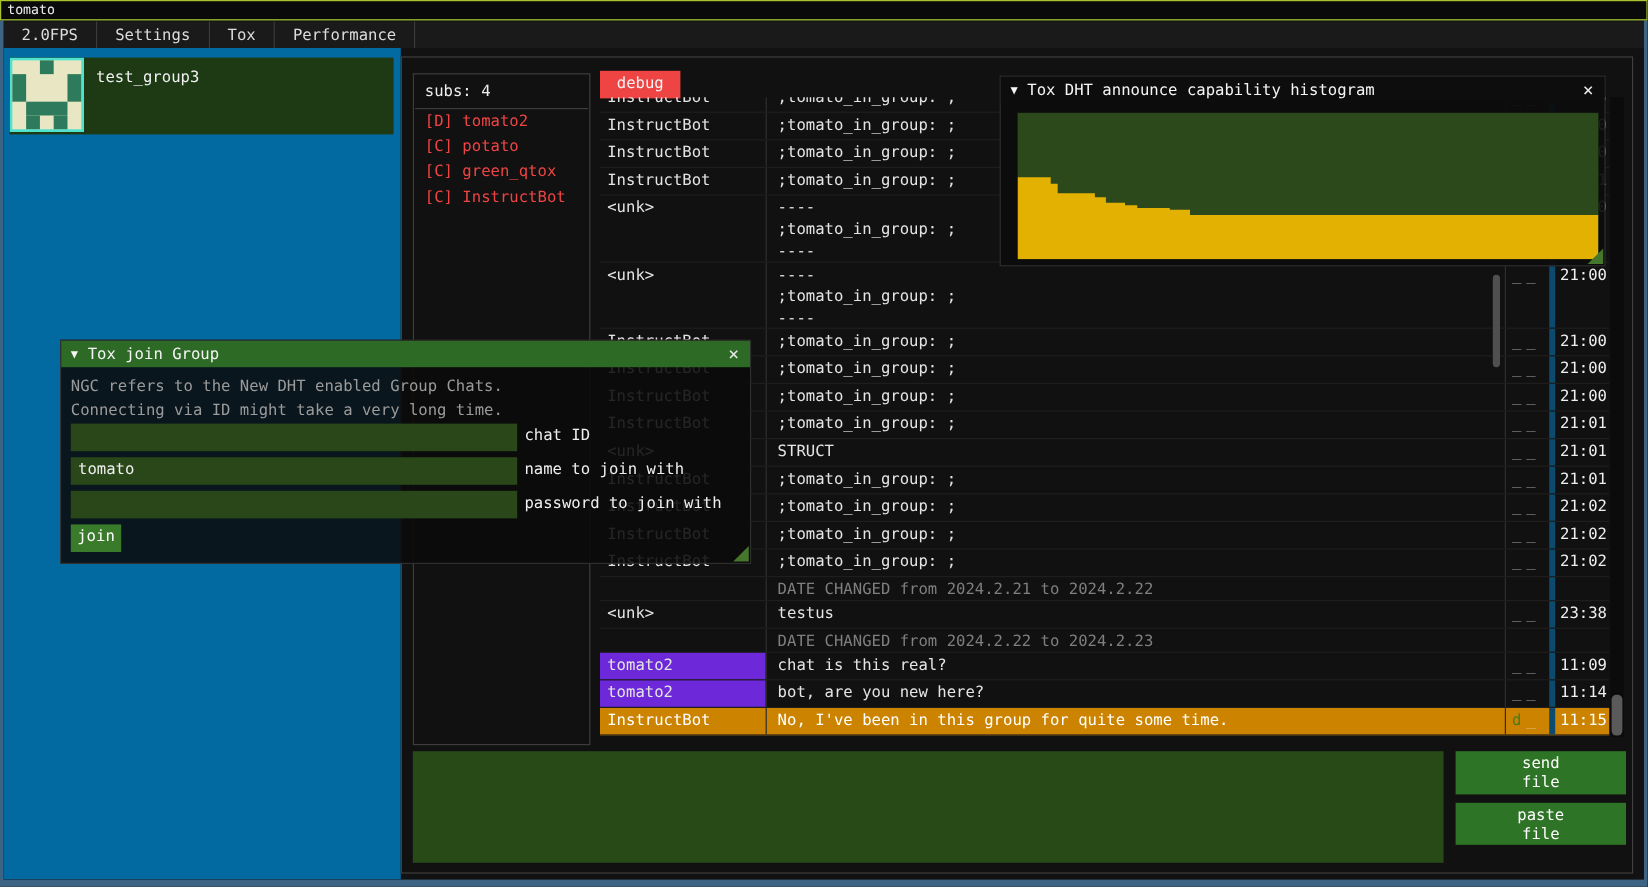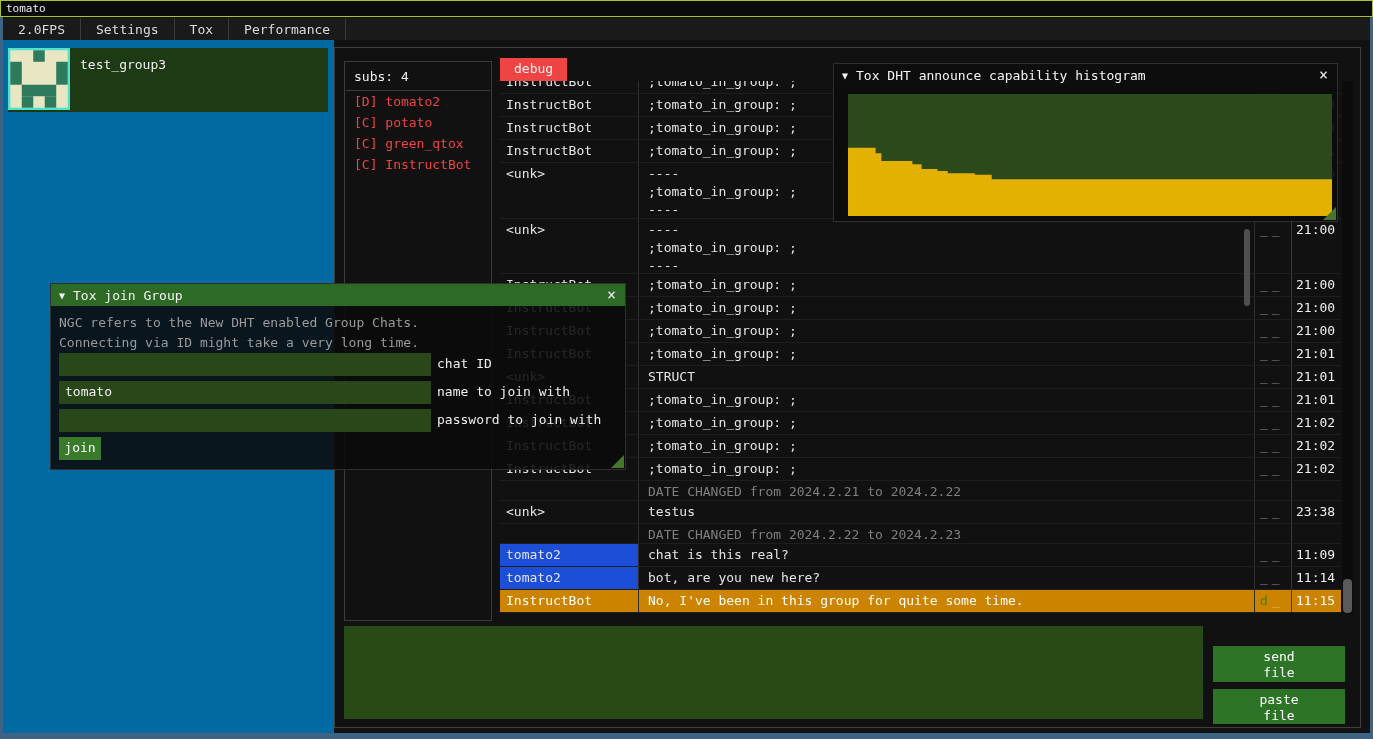--- a/index.html
+++ b/index.html
@@ -44,38 +44,38 @@
 
   
   .msgs-viewport { position:absolute; left:165px; top:33px; width:853px; height:533px; overflow:hidden; }
   .msgs-inner { margin-top:-10px; }
   .chat-row { display:flex; width:841px; border-bottom:1px solid #1E1E1E; font-size:13px; }
   .cell-name { width:138px; padding:3px 0 0 6px; flex:0 0 auto; overflow:hidden; white-space:nowrap; }
   .cell-msg  { width:616px; padding:2px 0 0 9px; flex:0 0 auto; border-left:1px solid #2E2E2E;
     white-space:pre-line; line-height:18px; overflow:hidden; }
   .cell-status { width:37px; padding:3px 0 0 5px; flex:0 0 auto; border-left:1px solid #2E2E2E;
     color:#8A8A8A; letter-spacing:4px; }
-  .cell-time { width:50px; padding:3px 0 0 4px; flex:0 0 auto; border-left:1px solid #0c4a6e;
+  .cell-time { width:50px; padding:3px 0 0 4px; flex:0 0 auto; border-left:5px solid #0c4a6e;
     color:#EFEFEF; }
-  .name-green { background:#1d4ed8; }
+  .name-green { background:#6d28d9; }
   .row-date .cell-msg { color:#7F7F7F; }
   .row-hl { background:#CC8400; }
   .row-hl .cell-msg, .row-hl .cell-name, .row-hl .cell-time { color:#FFFFFF; }
   .row-hl .cell-status { color:#E2B96A; }
   .st-d { color:#4C7A1E; }
 
   .scroll-track { position:absolute; left:1007px; top:33px; width:11px; height:533px; background:#0B0B0B; }
   .scroll-handle { position:absolute; left:1008px; top:531px; width:9px; height:34px; background:#5A5A5A; border-radius:4px; }
   .mini-scroll { position:absolute; left:909px; top:181px; width:6px; height:77px; background:#4F4F4F; border-radius:3px; }
 
   
   .composer-input { position:absolute; left:9px; top:578px; width:859px; height:93px; background:#274A17;
     border:none; resize:none; outline:none; color:#EDEDED; font-family:"DejaVu Sans Mono",monospace; font-size:13px; padding:4px 6px; }
-  .file-btn { position:absolute; left:878px; width:132px; background:#2E7426; color:#FFFFFF;
-    font-size:13px; text-align:center; line-height:16px; padding-top:2px; cursor:pointer; font-family:"DejaVu Sans Mono",monospace; border:none;margin-top:20px; }
+  .file-btn { position:absolute; left:878px; width:142px; background:#2E7426; color:#FFFFFF;
+    font-size:13px; text-align:center; line-height:16px; padding-top:2px; cursor:pointer; font-family:"DejaVu Sans Mono",monospace; border:none; }
   .btn-send { top:578px; height:36px; }
   .btn-paste { top:621px; height:35px; }
 
   
   .float-win { position:absolute; z-index:20; border:1px solid rgba(70,70,70,0.6); }
   .win-titlebar { height:22px; display:flex; align-items:center; font-size:13px; color:#F5F5F5; padding:0 6px; }
   .collapse-arrow { font-size:10px; margin:0 8px 0 2px; }
   .win-close { margin-left:auto; font-size:15px; color:#E8E8E8; padding:0 3px; cursor:pointer; }
   .resize-grip { position:absolute; right:1px; bottom:1px; width:0; height:0;
     border-style:solid; border-width:0 0 13px 13px; border-color:transparent transparent #45762C transparent; }

